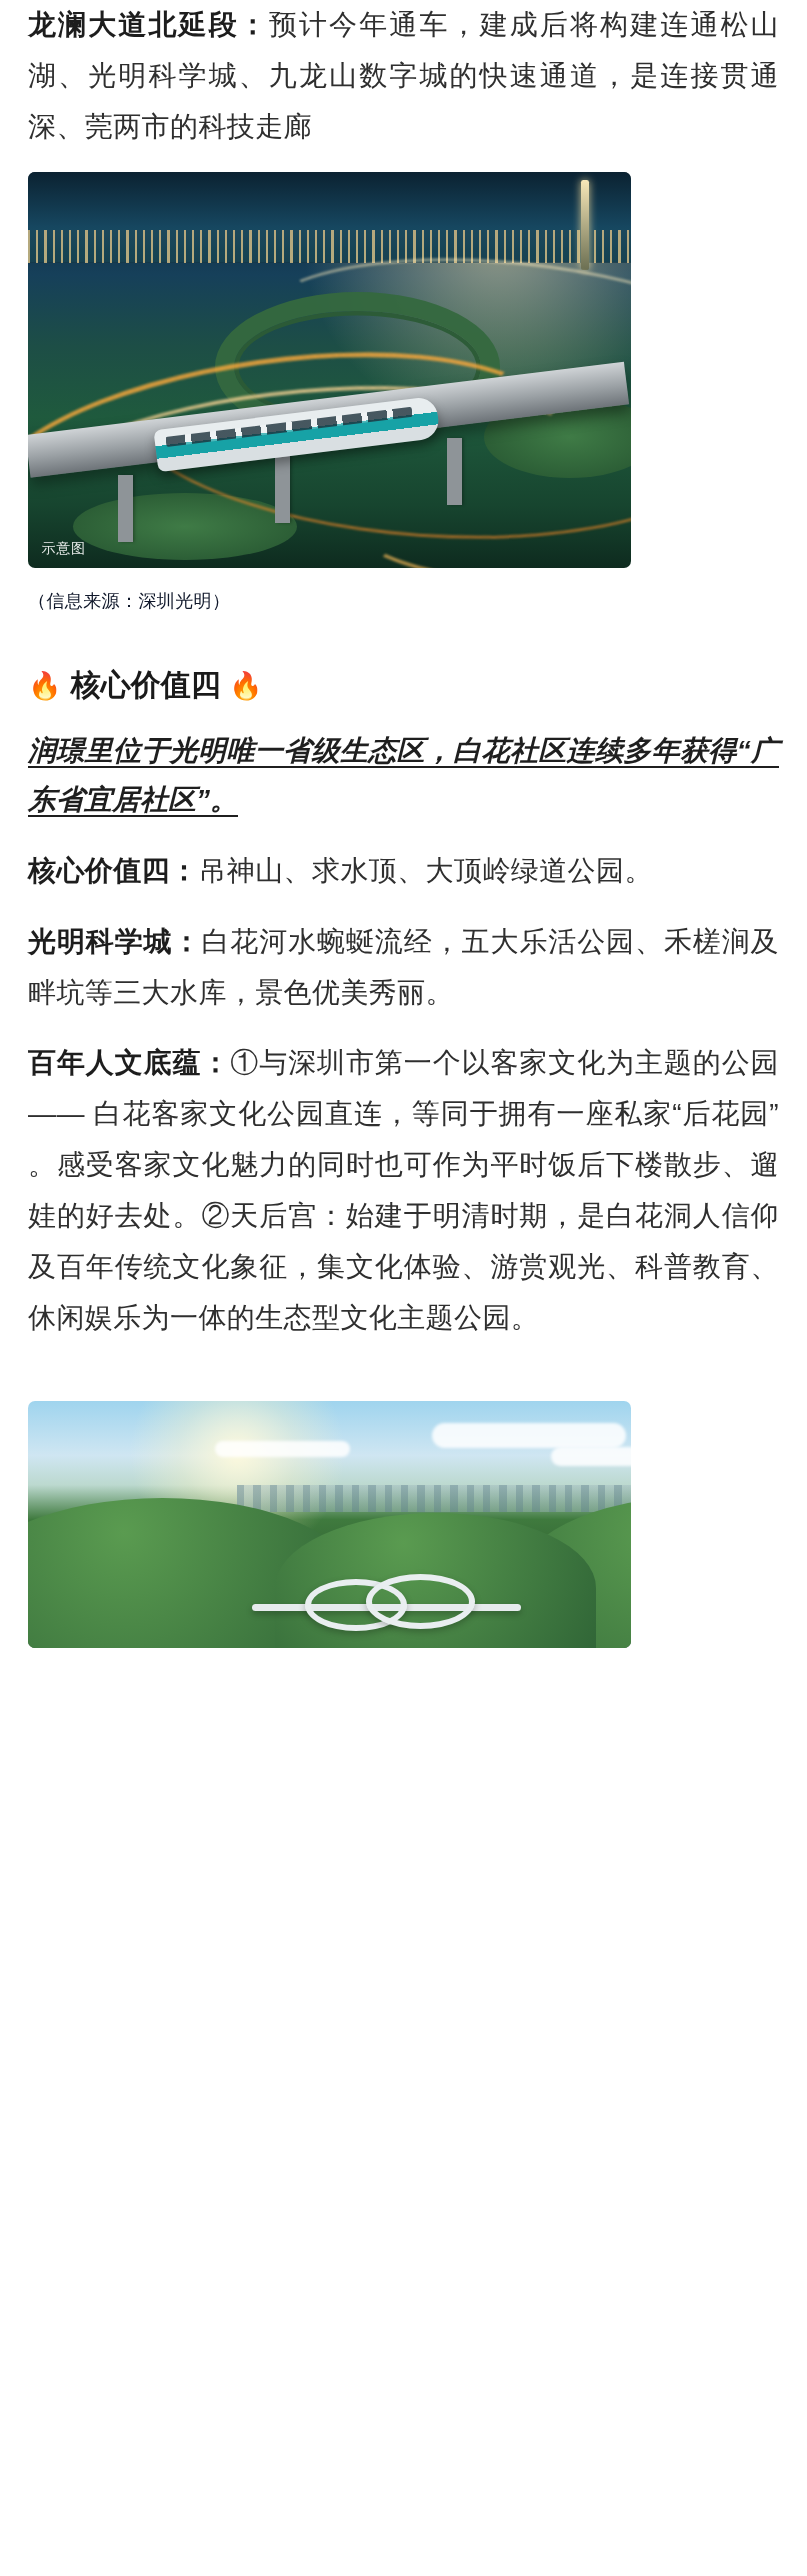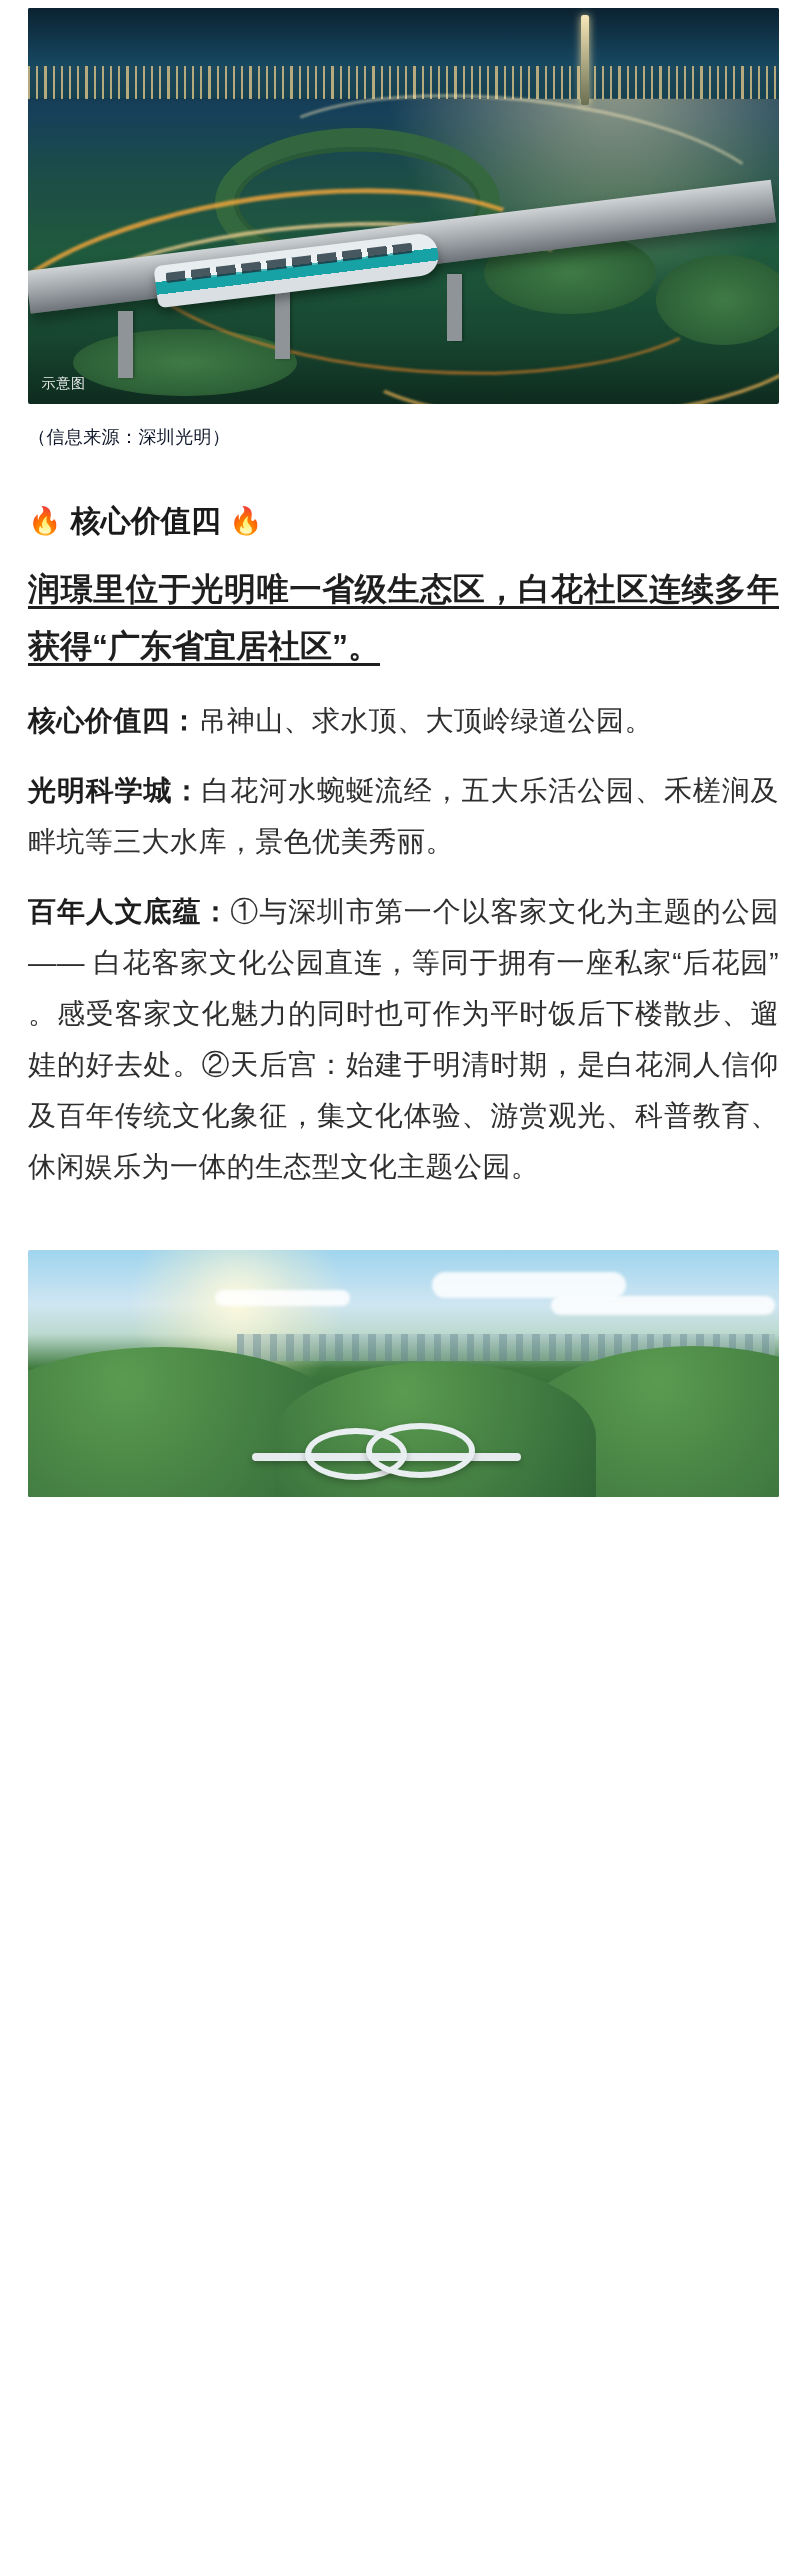--- a/index.html
+++ b/index.html
@@ -29,23 +29,23 @@
     color: #2f2f2f;
   }
   .lead {
     font-weight: bold;
     color: #1d1d1d;
   }
   .spacer-md { height: 30px; }
   .spacer-lg { height: 52px; }
 
   .photo {
-    width: 751px;
+    width: 603px;
     margin: 7.5px 0 6px 0;
-    border-radius: 2px;
+    border-radius: 7px;
     overflow: hidden;
     position: relative;
   }
   .photo-rail {
     height: 396px;
     background:
       radial-gradient(circle at 78% 16%, rgba(255,236,180,0.55) 0%, rgba(255,236,180,0) 34%),
       linear-gradient(#0d2535 0%, #123247 14%, #16405a 26%, #1d4e46 44%, #1f5a3d 62%, #17452f 84%, #0e2b1f 100%);
     position: relative;
   }
@@ -150,23 +150,24 @@
     padding: 6.7px 10.5px 7.5px 7.5px;
     font-size: 27px;
     font-weight: bold;
     color: #2a2a2a;
     letter-spacing: 0.7px;
     margin-bottom: 19.4px;
   }
   .highlight-accent { color: #d2712a; }
 
   .underline-note {
-    font-size: 32px;
+    font-size: 28px;
     line-height: 1.78;
     font-weight: bold;
+    font-style: italic;
     text-decoration: underline;
     text-underline-offset: 6px;
     color: #1f1f1f;
     margin: 0 0 21px 0;
     text-align: justify;
   }
 
   .photo-park {
     height: 247px;
     background:
@@ -206,20 +207,23 @@
     position: absolute; left: 224px; top: 203px; width: 269px; height: 7.5px;
     background: #e6ebed; border-radius: 4.5px;
     box-shadow: 0 3px 6px rgba(0,0,0,.25);
   }
 </style>
 </head>
 <body>
 
 <div class="page">
 
+  <p class="para">
+    <span class="lead">龙澜大道北延段：</span><span>预计今年通车，建成后将构建连通松山湖、光明科学城、九龙山数字城的快速通道，是连接贯通深、莞两市的科技走廊</span>
+  </p>
 
 
   <div class="photo photo-rail">
     <div class="rail-sky"></div>
     <div class="rail-city"></div>
     <div class="rail-tower"></div>
     <div class="greenloop"></div>
     <div class="green-patch gp1"></div>
     <div class="green-patch gp2"></div>
     <div class="green-patch gp3"></div>

